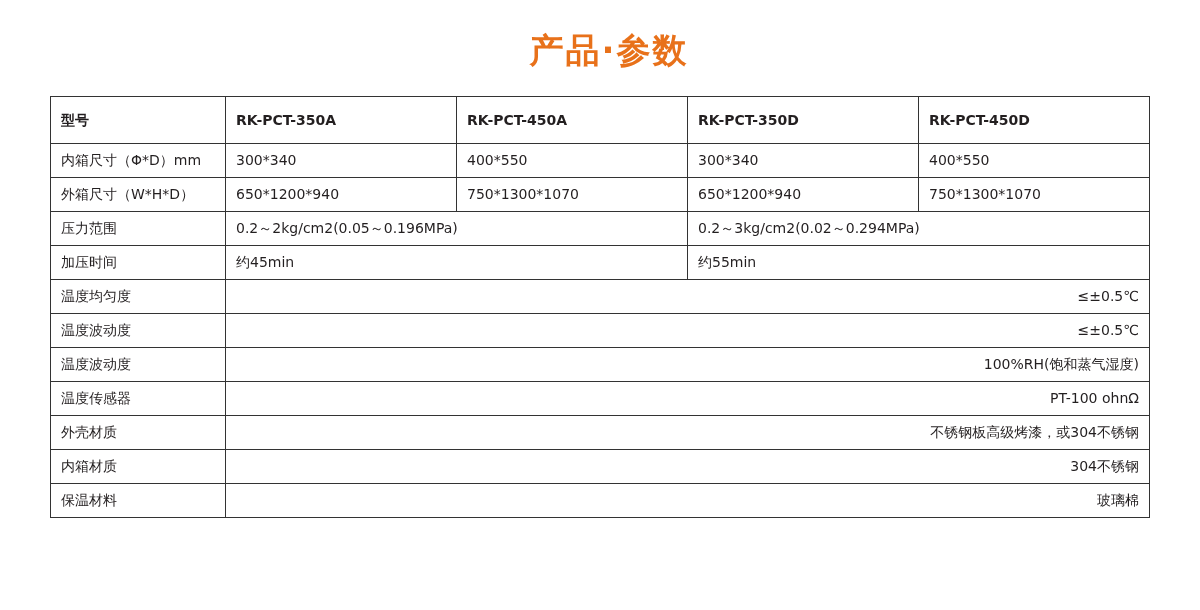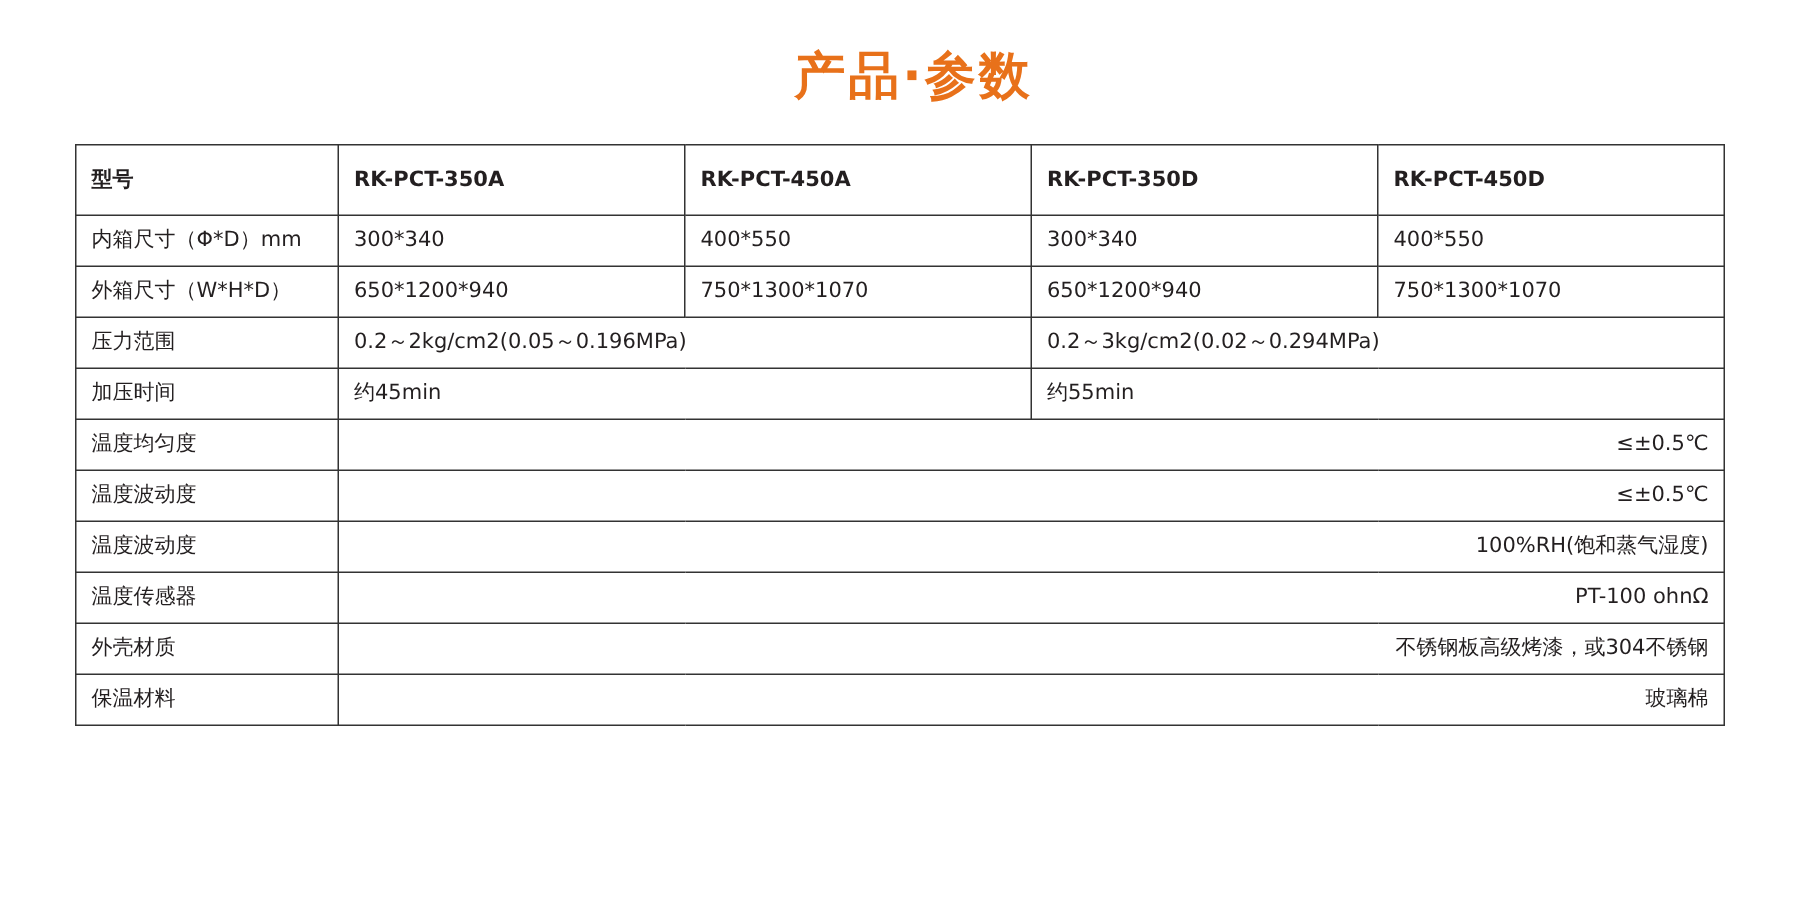--- a/index.html
+++ b/index.html
@@ -151,20 +151,24 @@
         <tr class="row-h">
           <td class="label-cell">温度传感器</td>
           <td class="l" colspan="4">PT-100 ohnΩ</td>
         </tr>
 
         <tr class="row-h">
           <td class="label-cell">外壳材质</td>
           <td class="l" colspan="4">不锈钢板高级烤漆，或304不锈钢</td>
         </tr>
 
+        <tr class="row-h">
+          <td class="label-cell">内箱材质</td>
+          <td class="l" colspan="4">304不锈钢</td>
+        </tr>
 
         <tr class="row-h">
           <td class="label-cell">保温材料</td>
           <td class="l" colspan="4">玻璃棉</td>
         </tr>
 
       </tbody>
     </table>
   </div>
 

